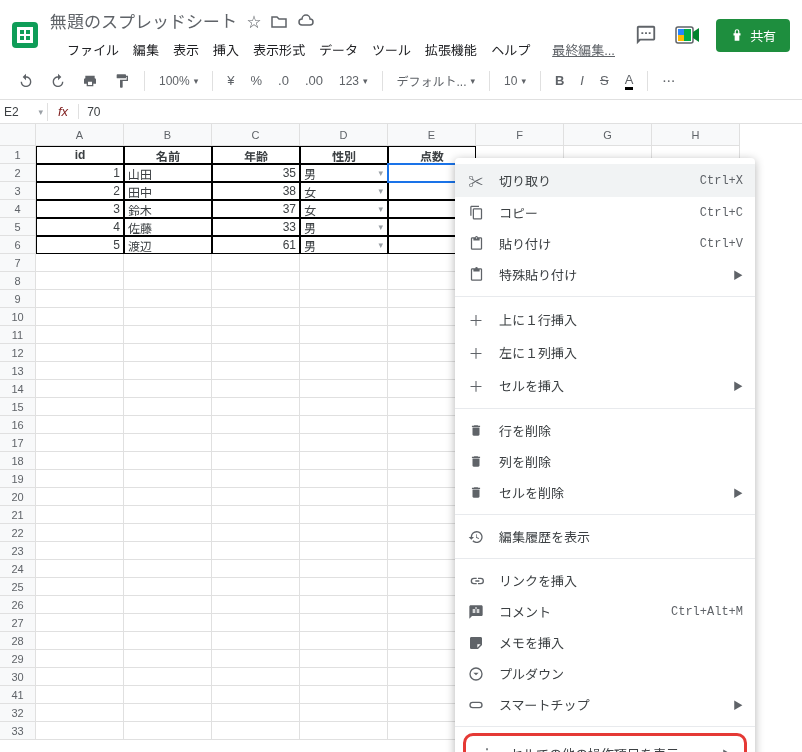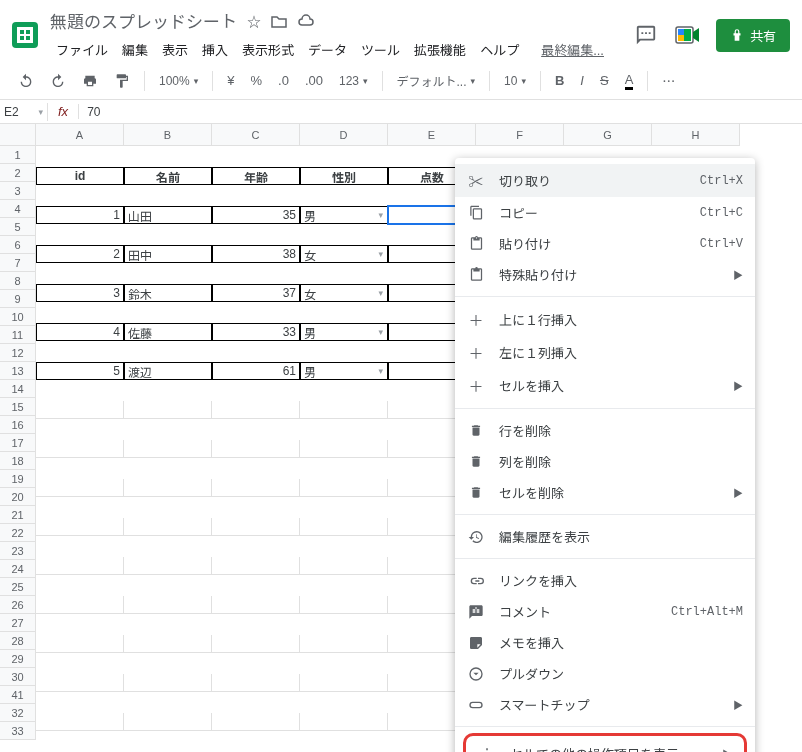--- a/index.html
+++ b/index.html
@@ -5,21 +5,21 @@
 * { margin: 0; padding: 0; box-sizing: border-box; font-family: Arial, "Noto Sans JP", sans-serif; }
 body { background: #fff; font-size: 13px; color: #3c4043; overflow: hidden; width: 802px; height: 752px; position: relative; }
 
 .header { display: flex; align-items: center; padding: 8px 12px 0 12px; }
 .logo { width: 26px; height: 26px; background: #0f9d58; border-radius: 4px; display: flex; align-items: center; justify-content: center; margin-right: 12px; }
 .logo-inner { width: 16px; height: 16px; border: 2px solid #fff; display: grid; grid-template-columns: 1fr 1fr; grid-template-rows: 1fr 1fr; }
 .logo-inner div { border: 0.5px solid #fff; }
 .title-area { flex: 1; }
 .doc-title { font-size: 17px; color: #5f6368; display: flex; align-items: center; gap: 10px; }
 .title-icon { color: #5f6368; font-size: 14px; cursor: pointer; }
-.menubar { display: flex; gap: 2px; margin-top: 4px; font-size: 13px; color: #202124; }
+.menubar { display: flex; gap: 2px; margin-top: 4px; font-size: 13px; color: #202124; justify-content: center; }
 .menubar span { padding: 3px 6px; cursor: pointer; border-radius: 3px; }
 .last-edit { text-decoration: underline; color: #5f6368; margin-left: 8px; }
 .header-right { display: flex; align-items: center; gap: 14px; }
 .icon-btn { width: 28px; height: 28px; display: flex; align-items: center; justify-content: center; cursor: pointer; border-radius: 4px; color: #5f6368; }
 .share-btn { background: #1e8e3e; color: #fff; padding: 7px 14px; border-radius: 4px; font-size: 13px; display: flex; align-items: center; gap: 6px; cursor: pointer; }
 
 .toolbar { display: flex; align-items: center; padding: 4px 12px; border-bottom: 1px solid #e0e0e0; gap: 4px; height: 38px; }
 .tb-item { padding: 4px 6px; cursor: pointer; color: #5f6368; border-radius: 3px; display: flex; align-items: center; font-size: 13px; }
 .tb-sep { width: 1px; height: 20px; background: #e0e0e0; margin: 0 4px; }
 .tb-drop { font-size: 12px; color: #5f6368; padding: 4px 6px; display: flex; align-items: center; gap: 4px; cursor: pointer; }
@@ -29,21 +29,21 @@
 .fx { padding: 0 10px; color: #7f1d1d; font-style: italic; font-size: 13px; border-right: 1px solid #e0e0e0; }
 .formula-input { flex: 1; padding: 2px 8px; font-size: 12px; }
 
 .grid-area { position: relative; }
 .corner { position: absolute; left: 0; top: 0; width: 36px; height: 22px; background: #f8f9fa; border-right: 1px solid #e0e0e0; border-bottom: 1px solid #e0e0e0; }
 .col-headers { position: absolute; left: 36px; top: 0; height: 22px; display: flex; }
 .col-h { width: 88px; background: #f8f9fa; border-right: 1px solid #e0e0e0; border-bottom: 1px solid #e0e0e0; display: flex; align-items: center; justify-content: center; font-size: 11px; color: #5f6368; }
 .row-headers { position: absolute; left: 0; top: 22px; width: 36px; }
 .row-h { height: 18px; background: #f8f9fa; border-right: 1px solid #e0e0e0; border-bottom: 1px solid #e0e0e0; display: flex; align-items: center; justify-content: center; font-size: 11px; color: #5f6368; }
 .cells { position: absolute; left: 36px; top: 22px; }
-.row { display: flex; height: 18px; margin-top: 21px; }
+.row { display: flex; height: 18px; }
 .cell { width: 88px; height: 18px; border-right: 1px solid #e0e0e0; border-bottom: 1px solid #e0e0e0; padding: 0 3px; font-size: 12px; display: flex; align-items: center; overflow: hidden; white-space: nowrap; position: relative; }
 .cell.hb { font-weight: bold; justify-content: center; border: 1px solid #000; }
 .cell.db { border: 1px solid #000; }
 .cell.num { justify-content: flex-end; }
 .cell.dd::after { content: "▾"; position: absolute; right: 4px; color: #9aa0a6; font-size: 9px; }
 .cell.selected { outline: 2px solid #1a73e8; outline-offset: -1px; z-index: 2; }
 
 .context-menu { position: absolute; left: 455px; top: 158px; width: 300px; background: #fff; box-shadow: 0 2px 10px rgba(0,0,0,0.3); border-radius: 4px; padding: 6px 0; z-index: 100; }
 .cm-item { display: flex; align-items: center; padding: 6px 12px; cursor: pointer; font-size: 13px; color: #3c4043; gap: 14px; }
 .cm-item.hover { background: #f1f3f4; }

